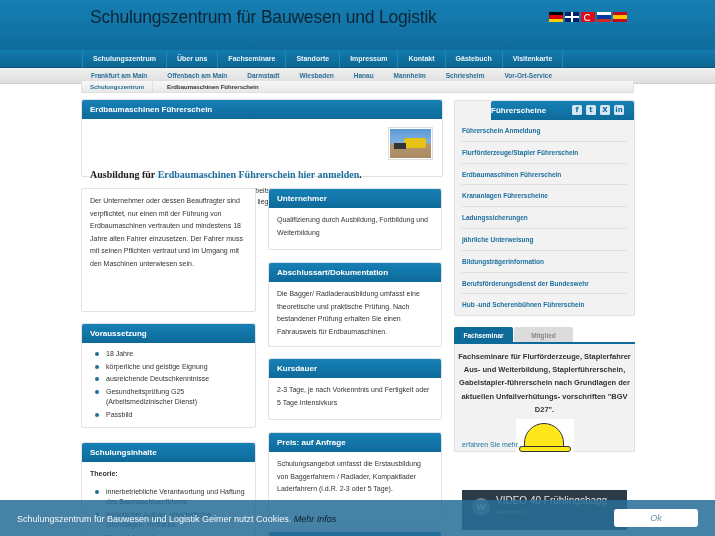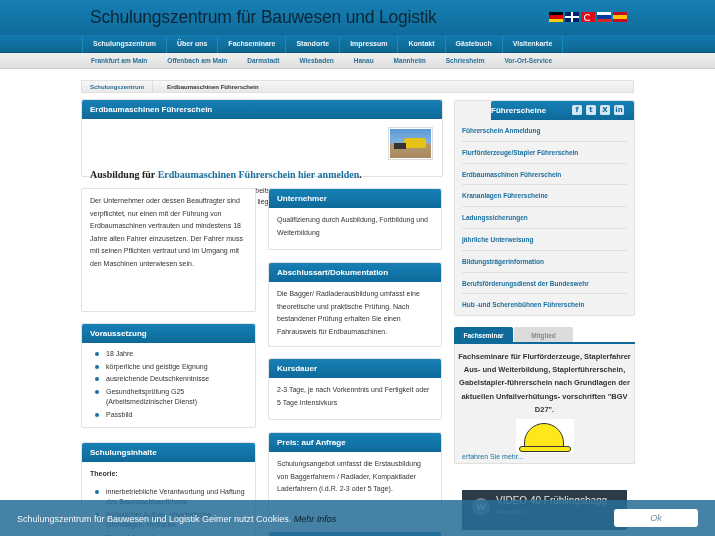--- a/index.html
+++ b/index.html
@@ -1,19 +1,19 @@
 <!DOCTYPE html>
 <html><head>
 <meta charset="utf-8">
 <style>
   * { box-sizing: border-box; margin: 0; padding: 0; }
   html, body { width: 715px; height: 536px; overflow: hidden; }
   body { font-family: "Liberation Sans", sans-serif; background: #ffffff; position: relative; color: #333; }
 
-  .header { height: 35px; background: linear-gradient(180deg, #167fb3 0%, #0f6c9c 100%); position: relative; }
+  .header { height: 50px; background: linear-gradient(180deg, #167fb3 0%, #0f6c9c 100%); position: relative; }
   .site-title { position: absolute; left: 90px; top: 7px; font-size: 17.5px; color: #0d2636; letter-spacing: -0.2px; }
   .flags { position: absolute; left: 549px; top: 12px; display: flex; gap: 2px; }
   .flag { width: 14px; height: 10px; display: block; }
   .flag-de { background: linear-gradient(#000 0 33%, #dd0000 33% 66%, #ffce00 66%); }
   .flag-gb { background: #012169; position: relative; overflow: hidden; }
   .flag-gb::before { content: ""; position: absolute; left: 0; right: 0; top: 4px; height: 2px; background: #fff; }
   .flag-gb::after { content: ""; position: absolute; top: 0; bottom: 0; left: 6px; width: 2px; background: #fff; }
   .flag-tr { background: #e30a17; position: relative; }
   .flag-tr::after { content: ""; position: absolute; left: 3px; top: 2px; width: 5px; height: 5px; border-radius: 50%; border: 1.5px solid #fff; border-right-color: transparent; }
   .flag-ru { background: linear-gradient(#fff 0 33%, #0039a6 33% 66%, #d52b1e 66%); }
@@ -54,21 +54,21 @@
   .social span { width: 10px; height: 10px; background: #d3e6f1; color: #0e6a99; border-radius: 1.5px; font-size: 7px; font-weight: bold; text-align: center; line-height: 10px; font-family: "DejaVu Sans", sans-serif; }
   .side-list { list-style: none; padding: 0 7px; }
   .side-list li { font-size: 6.5px; font-weight: bold; color: #1c6f9e; height: 21.8px; line-height: 21.8px; border-bottom: 1px solid #dedede; white-space: nowrap; }
   .side-list li:last-child { border-bottom: none; }
 
   .tabs-box { position: absolute; left: 454px; top: 327px; width: 181px; height: 151px; }
   .tabbar { display: flex; height: 17px; border-bottom: 2px solid #0e6a99; }
   .tab { width: 59px; font-size: 6.5px; font-weight: bold; text-align: center; line-height: 17px; }
   .tab.active { background: #0e6a99; color: #fff; border-radius: 2px 2px 0 0; }
   .tab.inactive { background: #dcdcdc; color: #888; border-radius: 2px 2px 0 0; margin-left: 1px; }
-  .tab-content { background: #f2f2f2; border: 1px solid #e0e0e0; border-top: none; height: 120px; padding: 6px 0; position: relative; }
+  .tab-content { background: #f2f2f2; border: 1px solid #e0e0e0; border-top: none; height: 108px; padding: 6px 0; position: relative; }
   .tab-text { font-size: 7.5px; font-weight: bold; color: #333; text-align: center; line-height: 13.2px; }
   .helmet { margin: 3px auto 0; width: 58px; height: 34px; background: #fff; position: relative; }
   .helmet::before { content: ""; position: absolute; left: 8px; top: 4px; width: 38px; height: 24px; background: #ffe81a; border: 1px solid #333; border-radius: 20px 20px 2px 2px; }
   .helmet::after { content: ""; position: absolute; left: 3px; top: 27px; width: 50px; height: 4px; background: #ffe81a; border: 1px solid #333; border-radius: 3px; }
   .more-link { position: absolute; left: 7px; bottom: 3px; font-size: 7px; color: #1c6f9e; }
 
   .video-box { position: absolute; left: 454px; top: 488px; width: 181px; height: 60px; }
   .video-head { height: 19px; background: linear-gradient(180deg, #1680b6, #0e6a99); color: #fff; font-size: 8px; font-weight: bold; line-height: 19px; padding-left: 7px; border-radius: 2px 2px 0 0; }
   .video-frame { margin: 2px 8px 0 8px; height: 40px; background: #2b3b48; position: relative; }
   .video-logo { position: absolute; left: 10px; top: 8px; width: 18px; height: 18px; border-radius: 50%; background: #6a8598; color: #fff; font-size: 9px; font-weight: bold; text-align: center; line-height: 18px; }

